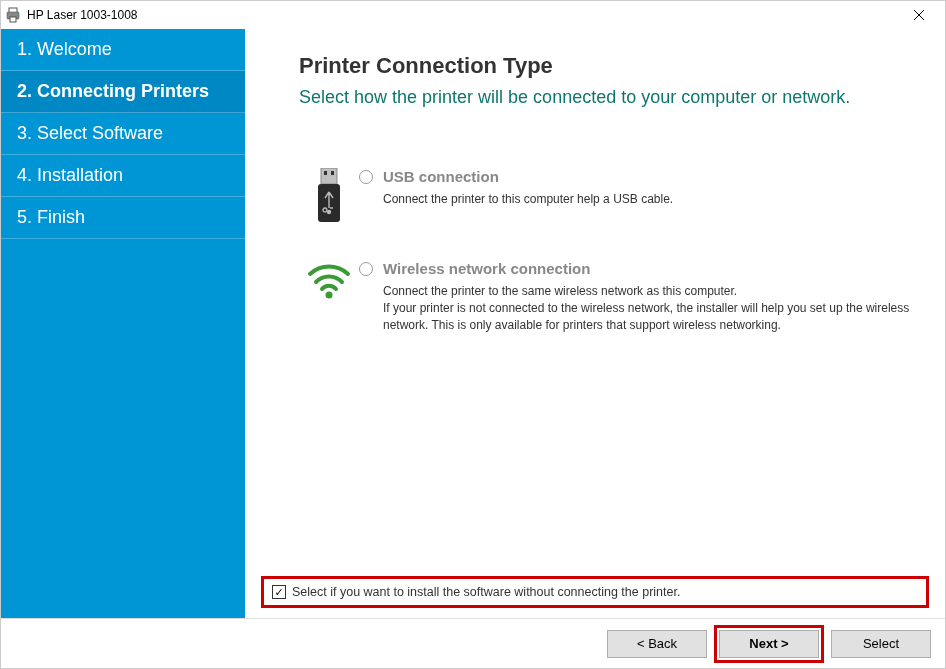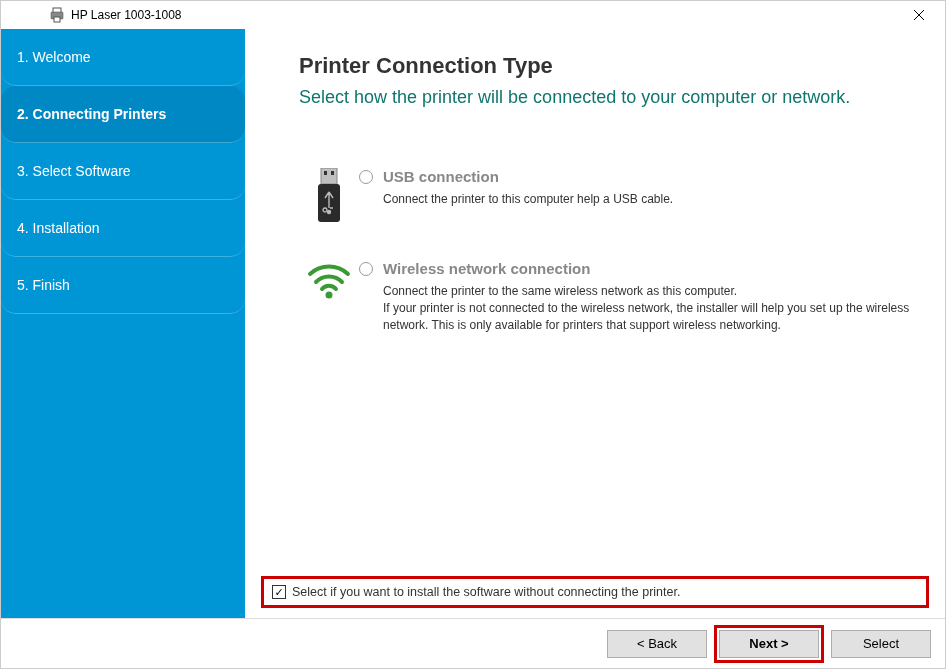--- a/index.html
+++ b/index.html
@@ -1,24 +1,24 @@
 <!DOCTYPE html>
 <html><head>
   <meta charset="utf-8">
   <style>
     * { box-sizing: border-box; margin: 0; padding: 0; }
     body { font-family: 'Segoe UI', Tahoma, sans-serif; font-size: 13px; background: #fff; }
     .window { width: 946px; height: 669px; display: flex; flex-direction: column; border: 1px solid #ccc; }
-    .titlebar { height: 28px; display: flex; align-items: center; padding: 0 4px; background: #fff; margin-left: 44px; }
+    .titlebar { height: 28px; display: flex; align-items: center; padding: 0 4px; background: #fff; }
     .titlebar-icon { width: 16px; height: 16px; margin-right: 6px; display: inline-flex; align-items: center; justify-content: center; }
     .titlebar-title { flex: 1; font-size: 12px; color: #000; }
     .close-btn { width: 44px; height: 28px; display: flex; align-items: center; justify-content: center; cursor: pointer; font-size: 14px; color: #000; }
     .body-area { flex: 1; display: flex; overflow: hidden; }
     .sidebar { width: 244px; background: #0096d6; color: #fff; }
-    .sidebar-item { padding: 20px 16px; font-size: 14px; border-bottom: 1px solid rgba(255,255,255,0.25); cursor: pointer; border-radius: 15px; }
+    .sidebar-item { padding: 10px 16px; font-size: 18px; border-bottom: 1px solid rgba(255,255,255,0.25); cursor: pointer; }
     .sidebar-item.active { font-weight: bold; background: #0088c4; }
     .content { flex: 1; display: flex; flex-direction: column; padding: 24px 34px 10px 54px; position: relative; }
     .page-title { font-size: 22px; font-weight: bold; color: #333; margin-bottom: 8px; }
     .page-subtitle { font-size: 18px; color: #0f766e; margin-bottom: 60px; }
     .option { display: flex; align-items: flex-start; margin-bottom: 36px; }
     .option-icon { width: 60px; display: flex; justify-content: center; }
     .option-body { flex: 1; }
     .radio-row { display: flex; align-items: center; margin-bottom: 6px; }
     .radio-circle { width: 14px; height: 14px; border: 1.5px solid #999; border-radius: 50%; margin-right: 10px; cursor: pointer; }
     .option-label { font-size: 15px; font-weight: bold; color: #888; cursor: pointer; }

